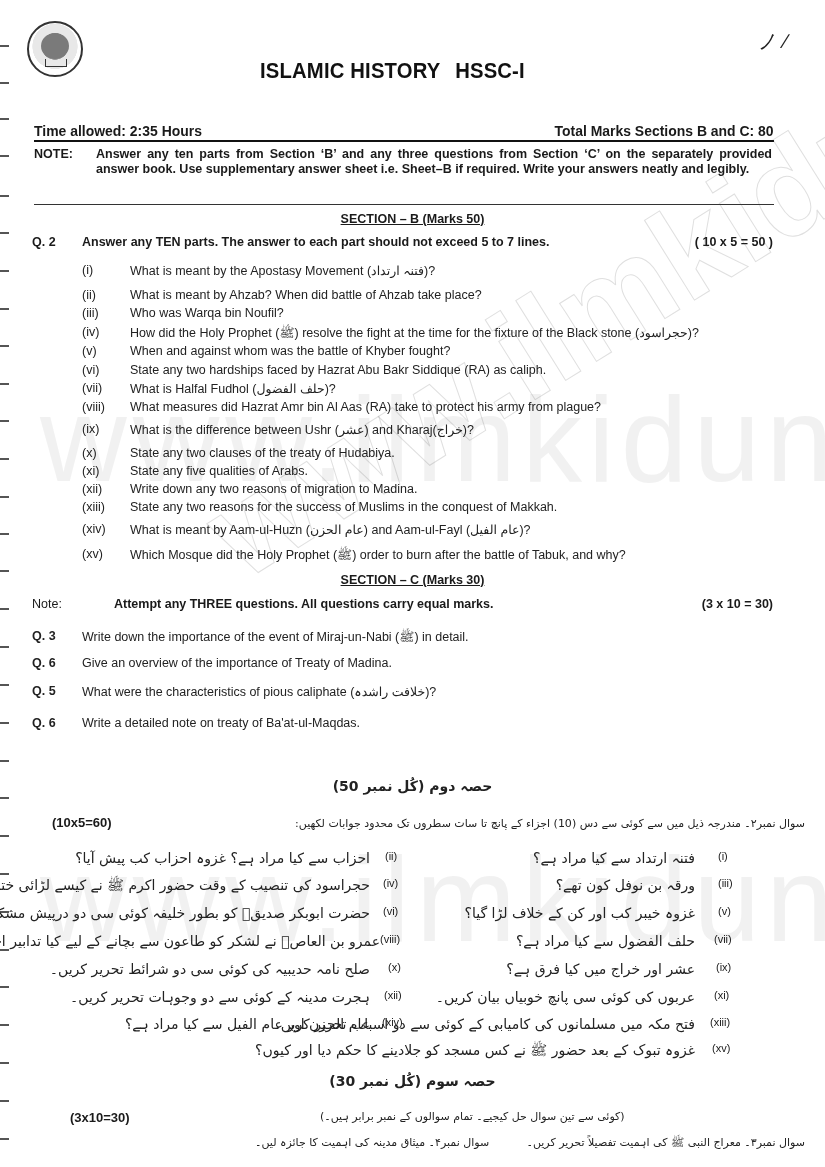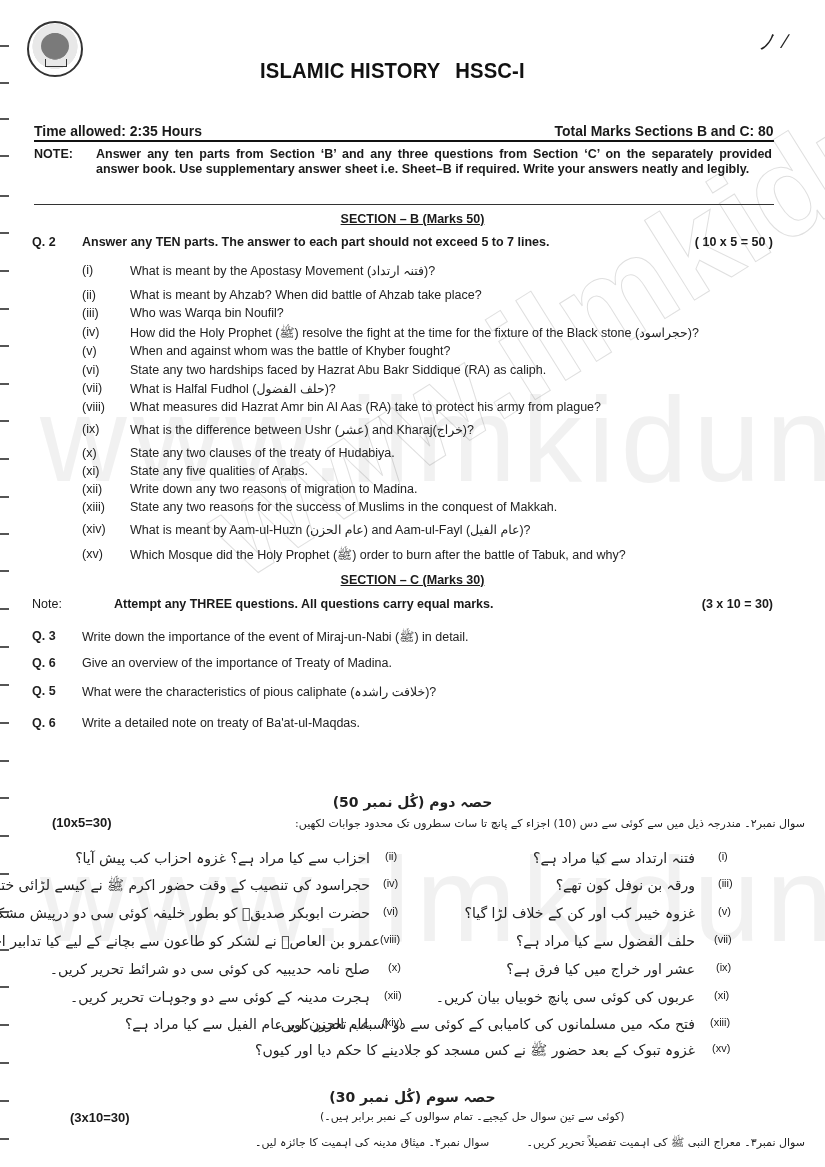--- a/index.html
+++ b/index.html
@@ -37,21 +37,21 @@
 
   .part { position:absolute; left:82px; width:700px; font-size:12.5px; color:#222; }
   .part .pn { position:absolute; left:0; top:0; }
   .part .pt { position:absolute; left:48px; top:0; white-space:nowrap; }
 
   .cq { position:absolute; left:32px; width:745px; font-size:12.5px; color:#222; }
   .cq .qn { position:absolute; left:0; top:0; font-weight:bold; }
   .cq .qt { position:absolute; left:50px; top:0; }
 
   .ur { font-family: "DejaVu Sans", sans-serif; direction: rtl; color:#222; }
-  .ur-head { position:absolute; left:0; width:825px; text-align:center; font-size:14px; font-weight:bold;margin-top:16px; }
+  .ur-head { position:absolute; left:0; width:825px; text-align:center; font-size:14px; font-weight:bold; }
   .ur-line { position:absolute; font-size:11px; white-space:nowrap; }
   .ur-marks { position:absolute; font-size:13px; font-weight:bold; font-family:"Liberation Sans", sans-serif; }
   .ur-item { position:absolute; font-size:14px; white-space:nowrap; text-align:left; }
   .ur-num { position:absolute; font-size:11px; font-family:"Liberation Sans", sans-serif; }
 
   .watermark { position:absolute; left:180px; top:480px; font-size:130px; font-weight:bold; color:transparent;
                -webkit-text-stroke: 1px rgba(80,80,80,0.18); transform: rotate(-32deg); transform-origin:left top; white-space:nowrap; pointer-events:none; }
   .watermark2 { position:absolute; left:40px; top:370px; font-size:120px; color:rgba(200,200,200,0.25); white-space:nowrap; pointer-events:none; letter-spacing:6px; }
   .watermark3 { position:absolute; left:40px; top:830px; font-size:120px; color:rgba(200,200,200,0.25); white-space:nowrap; pointer-events:none; letter-spacing:6px; }
 </style>
@@ -204,21 +204,21 @@
       <span class="qn">Q. 5</span>
       <span class="qt">What were the characteristics of pious caliphate (خلافت راشدہ)?</span>
     </div>
   <div class="cq" style="top:716px">
       <span class="qn">Q. 6</span>
       <span class="qt">Write a detailed note on treaty of Ba'at-ul-Maqdas.</span>
     </div>
 
   <div class="ur ur-head" style="top:778px">حصہ دوم (کُل نمبر 50)</div>
   <div class="ur ur-line" style="right:20px; top:817px">سوال نمبر۲۔   مندرجہ ذیل میں سے کوئی سے دس (10) اجزاء کے پانچ تا سات سطروں تک محدود جوابات لکھیں:</div>
-  <div class="ur-marks" style="left:52px; top:815px">(10x5=30)</div>
+  <div class="ur-marks" style="left:52px; top:815px">(10x5=60)</div>
 
   <div>
     <span class="ur-num" style="left:718px; top:850px">(i)</span>
     <span class="ur ur-item" style="right:130px; top:850px">فتنہ ارتداد سے کیا مراد ہے؟</span>
     <span class="ur-num" style="left:385px; top:850px">(ii)</span>
     <span class="ur ur-item" style="right:455px; top:850px">احزاب سے کیا مراد ہے؟ غزوہ احزاب کب پیش آیا؟</span>
   </div>
   <div>
     <span class="ur-num" style="left:718px; top:877px">(iii)</span>
     <span class="ur ur-item" style="right:130px; top:877px">ورقہ بن نوفل کون تھے؟</span>

